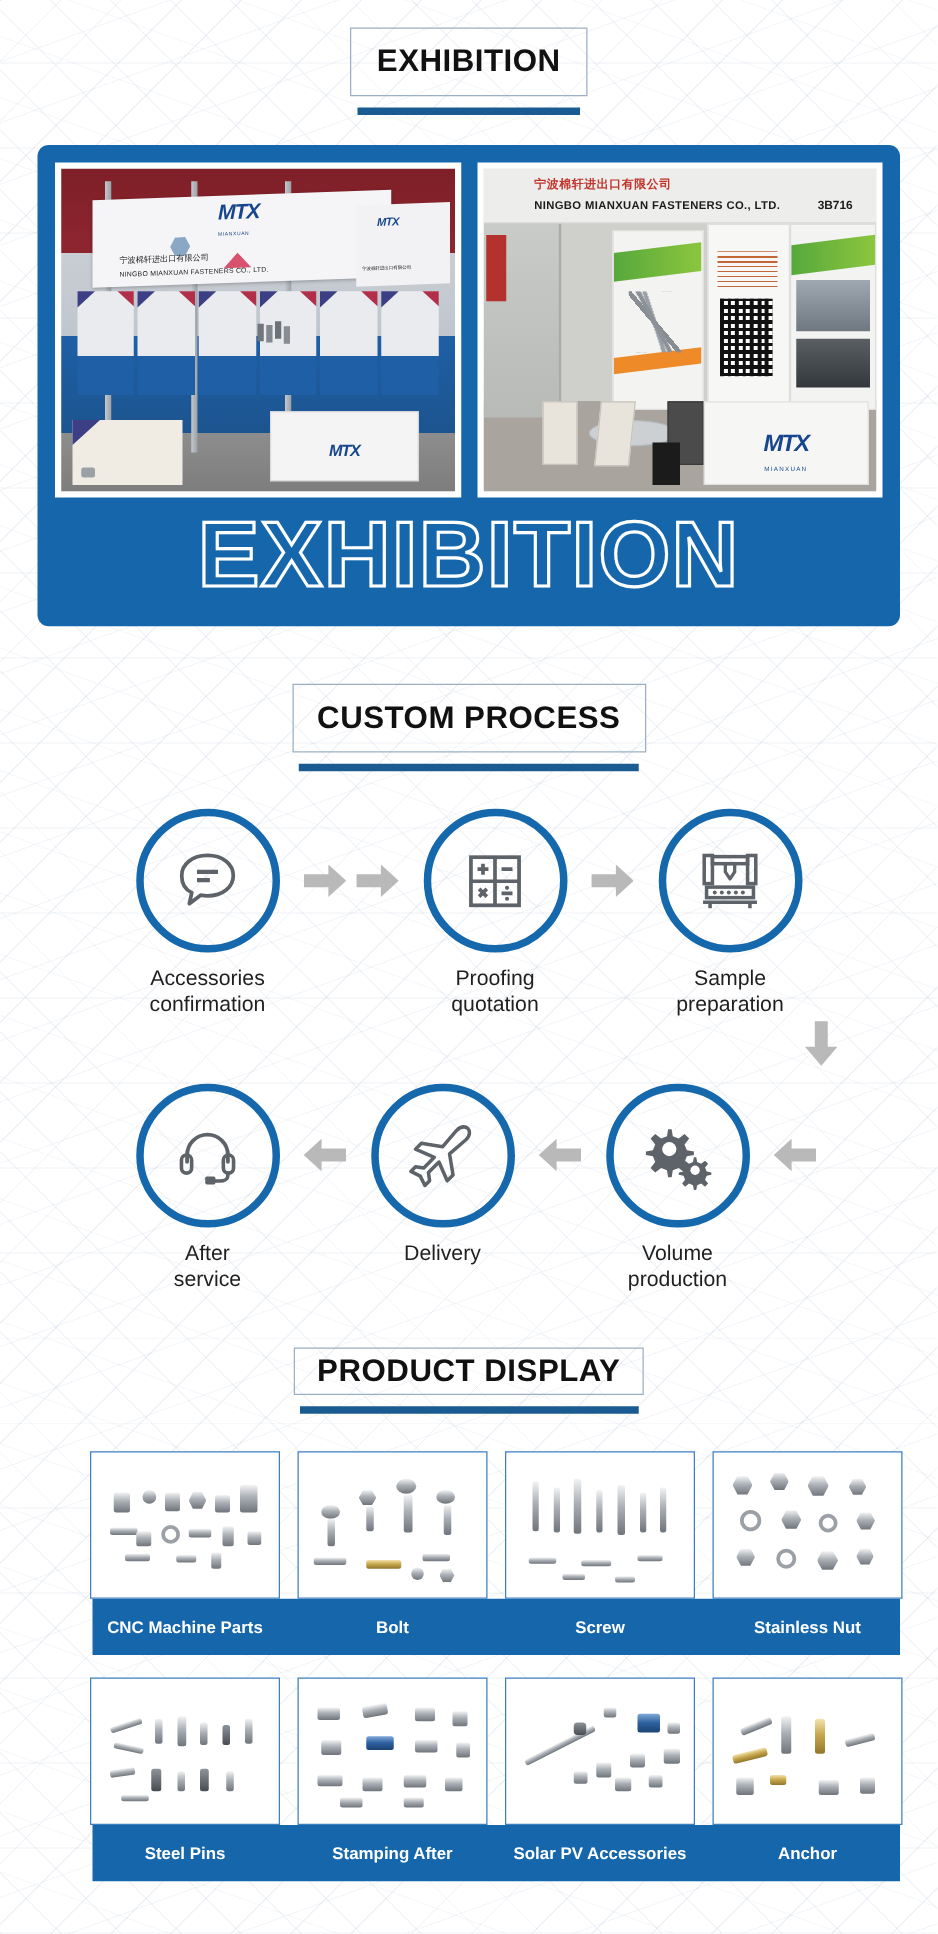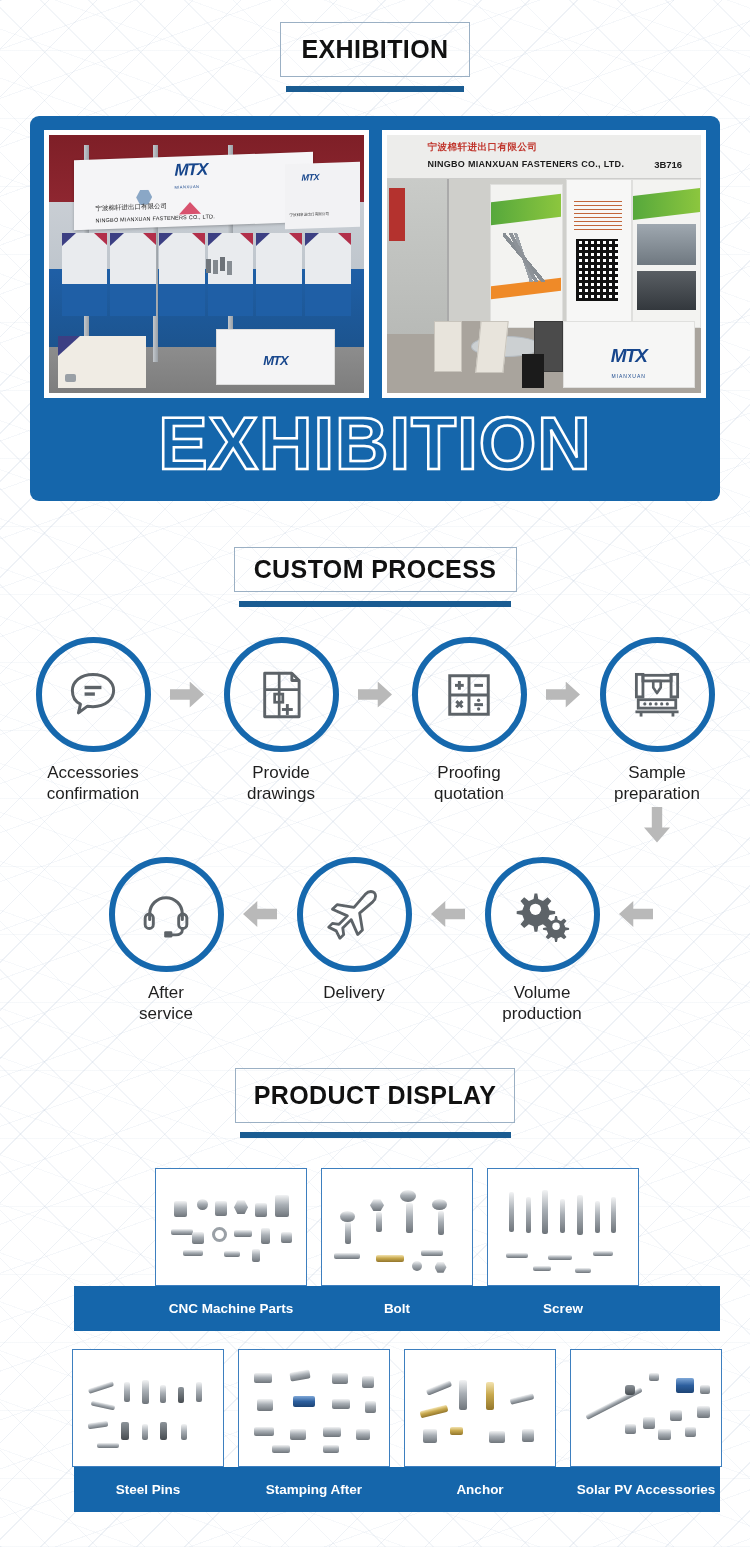--- a/index.html
+++ b/index.html
@@ -56,24 +56,24 @@
     white-space: nowrap;
   }
   .section-head .rule {
     background: #1a5c92;
     margin-top: 9px;
   }
 
   #head-exhibition .box { width: 190px; height: 55px; }
   #head-exhibition .rule { width: 178px; height: 6px; }
 
-  #head-custom .box { width: 283px; height: 45px; }
+  #head-custom .box { width: 283px; height: 55px; }
   #head-custom .rule { width: 272px; height: 6px; }
 
-  #head-product .box { width: 280px; height: 55px; align-items: center; }
+  #head-product .box { width: 280px; height: 38px; align-items: center; }
   #head-product .rule { width: 271px; height: 6px; }
 
   
   .exhibition-banner {
     margin: 24px auto 0;
     width: 690px;
     background: #1566ab;
     border-radius: 9px;
     padding: 14px 14px 0;
   }
@@ -492,35 +492,20 @@
           </svg>
         </div>
         <div class="proc-label">Accessories
 confirmation</div>
       </div>
 
       <div class="proc-arrow">
           <div class="arrow-right"></div>
         </div>
 
-      <div class="proc-step">
-        <div class="proc-circle">
-          <svg width="58" height="58" viewBox="0 0 64 64">
-            <path d="M14 8h30l8 8v40H14z" fill="none" stroke="#5d6368" stroke-width="3.2" stroke-linejoin="round"></path>
-            <path d="M44 8v8h8" fill="none" stroke="#5d6368" stroke-width="3.2" stroke-linejoin="round"></path>
-            <line x1="14" y1="26" x2="52" y2="26" stroke="#5d6368" stroke-width="3"></line>
-            <line x1="30" y1="8" x2="30" y2="56" stroke="#5d6368" stroke-width="3"></line>
-            <rect x="25" y="31" width="9" height="9" fill="none" stroke="#5d6368" stroke-width="3"></rect>
-            <line x1="39" y1="42" x2="39" y2="54" stroke="#5d6368" stroke-width="3.2"></line>
-            <line x1="33" y1="48" x2="45" y2="48" stroke="#5d6368" stroke-width="3.2"></line>
-          </svg>
-        </div>
-        <div class="proc-label">Provide
-drawings</div>
-      </div>
 
       <div class="proc-arrow">
           <div class="arrow-right"></div>
         </div>
 
       <div class="proc-step">
         <div class="proc-circle">
           <svg width="56" height="56" viewBox="0 0 64 64">
             <rect x="10" y="10" width="44" height="44" fill="none" stroke="#5d6368" stroke-width="3.4"></rect>
             <line x1="32" y1="10" x2="32" y2="54" stroke="#5d6368" stroke-width="3.4"></line>
@@ -695,20 +680,39 @@
               <div class="pc" style="left:12%;top:72%;width:22px;height:5px;"></div>
               <div class="pc" style="left:40%;top:74%;width:24px;height:5px;"></div>
               <div class="pc" style="left:70%;top:71%;width:20px;height:5px;"></div>
               <div class="pc" style="left:30%;top:84%;width:18px;height:5px;"></div>
               <div class="pc" style="left:58%;top:85%;width:16px;height:5px;"></div>
             </div>
           </div>
           <div class="prod-label">Screw</div>
         </div>
 
+        <div class="prod-item">
+          <div class="prod-card">
+            <div class="parts-canvas">
+              <div class="pc hex" style="left:10%;top:16%;width:16px;height:15px;"></div>
+              <div class="pc hex" style="left:30%;top:14%;width:15px;height:14px;"></div>
+              <div class="pc hex" style="left:50%;top:16%;width:17px;height:16px;"></div>
+              <div class="pc hex" style="left:72%;top:18%;width:14px;height:13px;"></div>
+              <div class="pc ring" style="left:14%;top:40%;width:17px;height:17px;"></div>
+              <div class="pc hex" style="left:36%;top:40%;width:16px;height:15px;"></div>
+              <div class="pc ring" style="left:56%;top:42%;width:15px;height:15px;"></div>
+              <div class="pc hex" style="left:76%;top:41%;width:15px;height:14px;"></div>
+              <div class="pc hex" style="left:12%;top:66%;width:15px;height:14px;"></div>
+              <div class="pc ring" style="left:33%;top:66%;width:16px;height:16px;"></div>
+              <div class="pc hex" style="left:55%;top:68%;width:17px;height:15px;"></div>
+              <div class="pc hex" style="left:76%;top:66%;width:14px;height:13px;"></div>
+            </div>
+          </div>
+          <div class="prod-label">Stainless Nut</div>
+        </div>
 
       </div>
     </div>
 
     <div class="prod-block">
       <div class="prod-band"></div>
       <div class="prod-row">
 
         <div class="prod-item">
           <div class="prod-card">
@@ -749,51 +753,51 @@
               <div class="pc" style="left:22%;top:82%;width:18px;height:8px;"></div>
               <div class="pc" style="left:56%;top:82%;width:16px;height:8px;"></div>
             </div>
           </div>
           <div class="prod-label">Stamping After</div>
         </div>
 
         <div class="prod-item">
           <div class="prod-card">
             <div class="parts-canvas">
-              <div class="pc" style="left:14%;top:30%;width:26px;height:6px;transform:rotate(-22deg);"></div>
-              <div class="pc gold" style="left:10%;top:50%;width:28px;height:7px;transform:rotate(-14deg);"></div>
-              <div class="pc" style="left:36%;top:26%;width:8px;height:30px;"></div>
-              <div class="pc gold" style="left:54%;top:28%;width:8px;height:28px;"></div>
-              <div class="pc" style="left:70%;top:40%;width:24px;height:6px;transform:rotate(-14deg);"></div>
-              <div class="pc" style="left:12%;top:68%;width:14px;height:14px;"></div>
-              <div class="pc gold" style="left:30%;top:66%;width:13px;height:8px;"></div>
-              <div class="pc" style="left:56%;top:70%;width:16px;height:12px;"></div>
-              <div class="pc" style="left:78%;top:68%;width:12px;height:13px;"></div>
-            </div>
-          </div>
-          <div class="prod-label">Anchor</div>
-        </div>
-
-        <div class="prod-item">
-          <div class="prod-card">
-            <div class="parts-canvas">
               <div class="pc" style="left:8%;top:44%;width:62px;height:5px;transform:rotate(-27deg);"></div>
               <div class="pc dark" style="left:36%;top:30%;width:10px;height:10px;border-radius:3px;"></div>
               <div class="pc" style="left:52%;top:20%;width:10px;height:8px;"></div>
               <div class="pc blue" style="left:70%;top:24%;width:18px;height:15px;"></div>
               <div class="pc" style="left:86%;top:30%;width:10px;height:9px;"></div>
               <div class="pc" style="left:84%;top:48%;width:13px;height:12px;"></div>
               <div class="pc" style="left:66%;top:52%;width:12px;height:11px;"></div>
               <div class="pc" style="left:48%;top:58%;width:12px;height:12px;"></div>
               <div class="pc" style="left:36%;top:64%;width:11px;height:10px;"></div>
               <div class="pc" style="left:58%;top:68%;width:13px;height:11px;"></div>
               <div class="pc" style="left:76%;top:66%;width:11px;height:10px;"></div>
             </div>
           </div>
           <div class="prod-label">Solar PV Accessories</div>
         </div>
 
+        <div class="prod-item">
+          <div class="prod-card">
+            <div class="parts-canvas">
+              <div class="pc" style="left:14%;top:30%;width:26px;height:6px;transform:rotate(-22deg);"></div>
+              <div class="pc gold" style="left:10%;top:50%;width:28px;height:7px;transform:rotate(-14deg);"></div>
+              <div class="pc" style="left:36%;top:26%;width:8px;height:30px;"></div>
+              <div class="pc gold" style="left:54%;top:28%;width:8px;height:28px;"></div>
+              <div class="pc" style="left:70%;top:40%;width:24px;height:6px;transform:rotate(-14deg);"></div>
+              <div class="pc" style="left:12%;top:68%;width:14px;height:14px;"></div>
+              <div class="pc gold" style="left:30%;top:66%;width:13px;height:8px;"></div>
+              <div class="pc" style="left:56%;top:70%;width:16px;height:12px;"></div>
+              <div class="pc" style="left:78%;top:68%;width:12px;height:13px;"></div>
+            </div>
+          </div>
+          <div class="prod-label">Anchor</div>
+        </div>
+
       </div>
     </div>
 
   </div>
 
 </div>
 
 </body></html>

